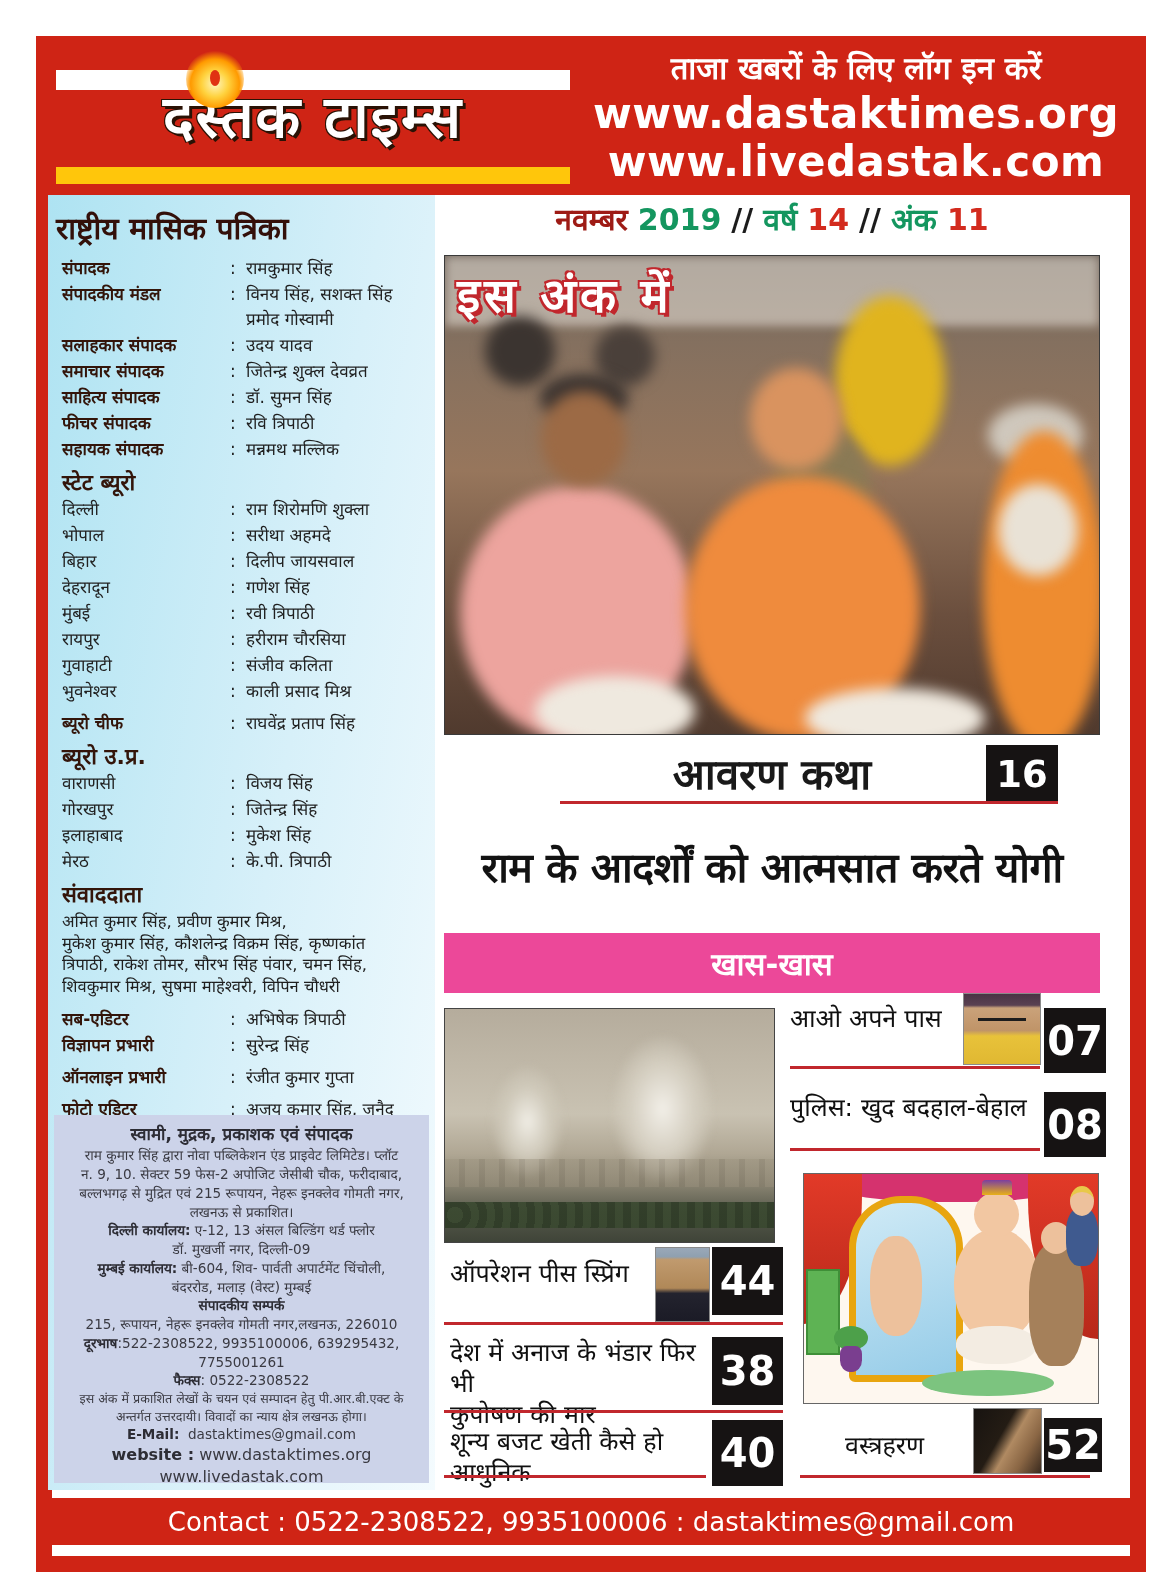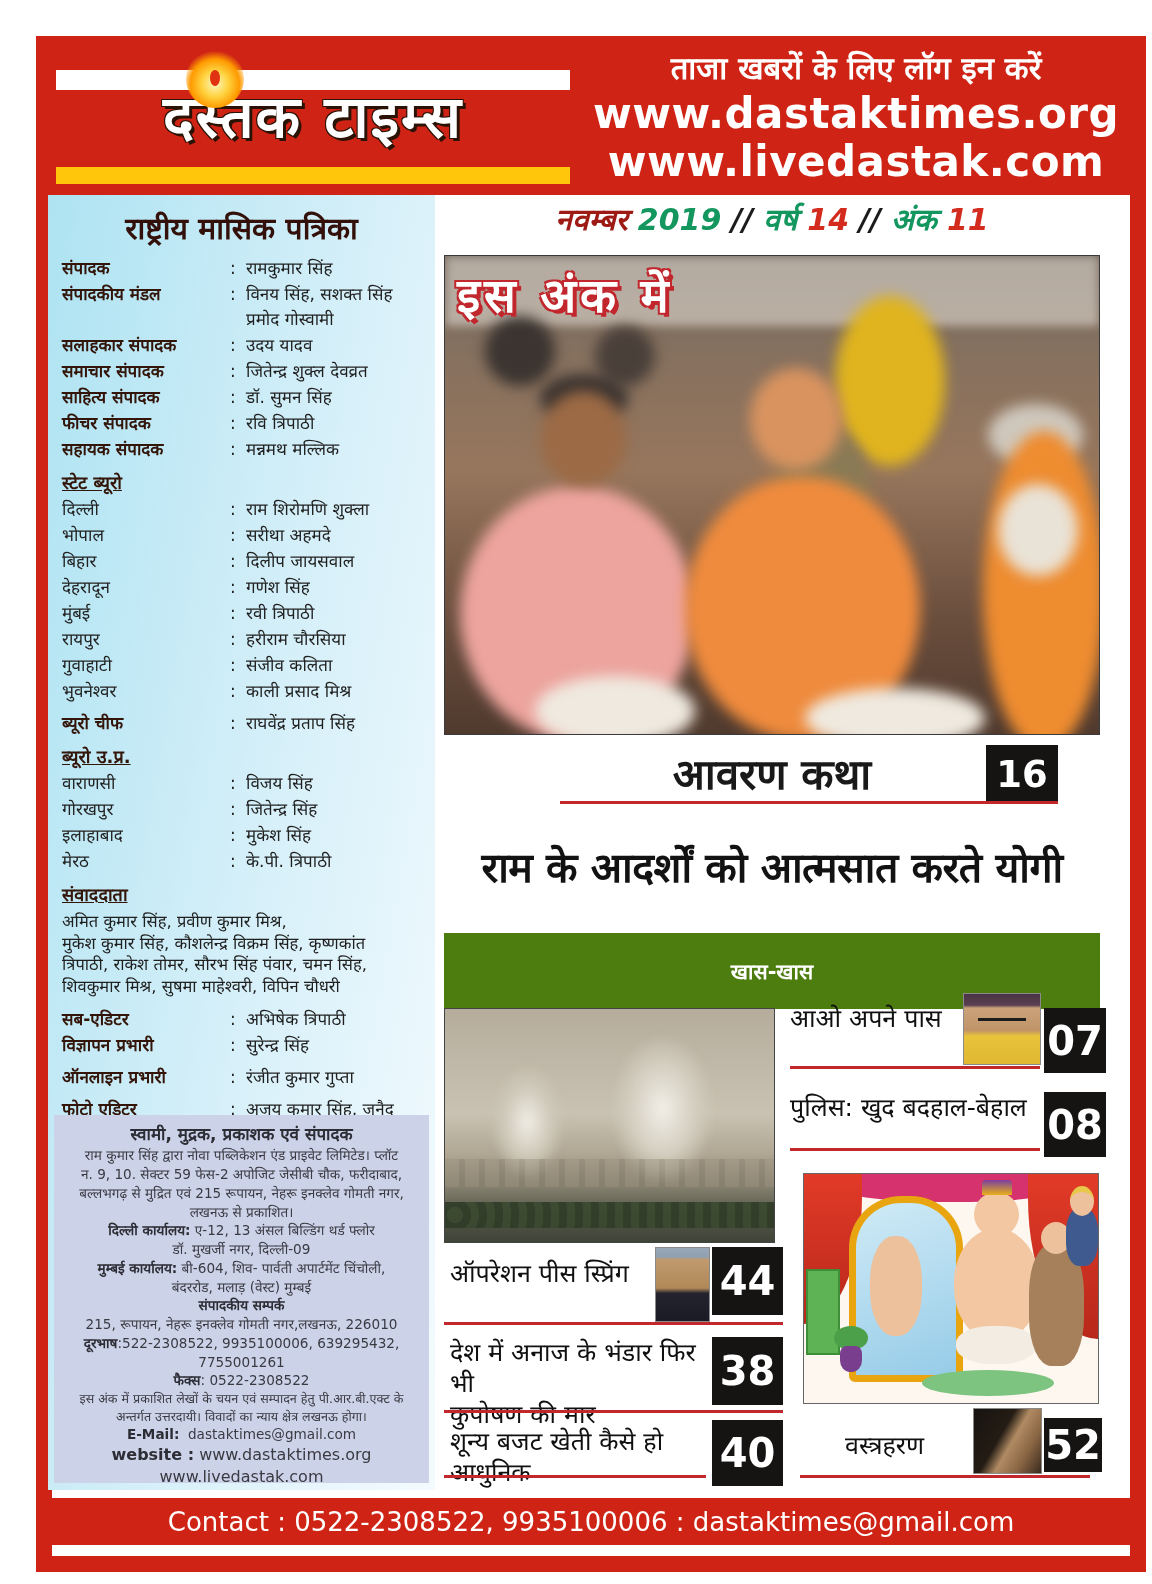--- a/index.html
+++ b/index.html
@@ -34,39 +34,39 @@
   
   .hdr-right{left:586px;top:44px;width:540px;height:144px;display:flex;flex-direction:column;
     align-items:center;justify-content:center;color:#fff;text-align:center;}
   .hdr-tagline{font-size:31px;font-weight:700;line-height:44px;}
   .hdr-url{font-size:42px;font-weight:700;line-height:48px;letter-spacing:0.5px;}
 
   
   .sidebar{left:48px;top:195px;width:387px;height:1295px;
     background:linear-gradient(100deg,#aee3f2 0%,#d7f0f9 55%,#f4fbfe 100%);
     overflow:hidden;}
-  .sb-title{margin:12px 8px 8px 8px;text-align:center;font-size:30px;font-weight:800;color:#33100a;}
+  .sb-title{margin:12px 8px 8px 8px;text-align:left;font-size:30px;font-weight:800;color:#33100a;}
   .srow{display:flex;padding:0 0 0 14px;font-size:17px;line-height:25px;margin-bottom:1px;}
   .slabel{width:168px;flex:0 0 168px;font-weight:700;color:#33150a;}
   .scolon{width:16px;flex:0 0 16px;color:#222;}
   .sval{color:#1f1f1f;}
-  .ssec{padding:8px 0 2px 14px;font-size:18px;font-weight:700;color:#33150a;line-height:24px;text-decoration:underline;}
+  .ssec{padding:8px 0 2px 14px;font-size:22px;font-weight:700;color:#33150a;line-height:24px;}
   .spara{padding:2px 10px 0 14px;font-size:16.5px;line-height:21.5px;color:#1f1f1f;}
   .gap6{height:6px;} .gap10{height:10px;}
 
   
   .pubbox{position:absolute;left:6px;right:6px;top:920px;bottom:7px;background:#ccd3e9;
     text-align:center;font-size:13.6px;line-height:1.38;color:#3a3a42;padding:8px 8px 0 8px;overflow:hidden;}
   .pub-b{font-weight:700;color:#2d2d35;}
   .pub-line{margin:0;}
   .pub-web{font-size:16px;}
 
   
   .issue{left:444px;top:198px;width:656px;text-align:center;font-size:30px;font-weight:700;}
-  .issue span{margin:4px 5px;font-style:italic;}
+  .issue span{margin:4px 5px;}
   .c-dred{color:var(--darkred);} .c-green{color:var(--green);} .c-red{color:var(--brightred);} .c-blk{color:#1c1c1c;}
 
   .photo-main{left:444px;top:255px;width:654px;height:478px;border:1px solid #3a3a3a;
     overflow:hidden;background:linear-gradient(180deg,#6e6258 0%,#84705f 18%,#97765c 45%,#6b4f3e 75%,#503a2e 100%);}
   .blob{position:absolute;border-radius:50%;filter:blur(7px);}
   .mp-tent{left:0;top:0;width:654px;height:70px;border-radius:0;background:rgba(235,230,220,.55);filter:blur(5px);}
   .mp-d1{left:40px;top:60px;width:70px;height:70px;background:#3b3430;}
   .mp-d2{left:150px;top:70px;width:60px;height:60px;background:#4a403a;}
   .mp-y1{left:390px;top:40px;width:110px;height:170px;background:#e0b41e;}
   .mp-uni{left:330px;top:170px;width:95px;height:130px;background:#8a7a55;}
@@ -82,22 +82,22 @@
   .mp-chair2{left:360px;top:432px;width:180px;height:60px;background:#efe9df;}
   .photo-overlay{position:absolute;left:12px;top:6px;font-size:47px;font-weight:800;color:#fff;letter-spacing:4px;
     text-shadow:2px 2px 0 var(--accent),-2px -2px 0 var(--accent),2px -2px 0 var(--accent),-2px 2px 0 var(--accent),4px 4px 0 var(--accent);}
 
   .cs-heading{left:444px;top:744px;width:656px;text-align:center;font-size:42px;font-weight:700;color:#191919;}
   .pgbox{background:var(--boxblack);color:#fff;font-weight:700;display:flex;align-items:center;justify-content:center;}
   .box16{left:986px;top:745px;width:72px;height:58px;font-size:37px;}
   .line16{left:560px;top:801px;width:498px;height:3px;background:var(--accent);}
   .headline{left:444px;top:838px;width:656px;text-align:center;font-size:41px;font-weight:800;color:#121212;letter-spacing:-0.5px;}
 
-  .khasbar{left:444px;top:933px;width:656px;height:76px;background:#4d7c0f;color:#fff;
-    display:flex;align-items:center;justify-content:center;font-size:21px;font-weight:700;}
+  .khasbar{left:444px;top:933px;width:656px;height:60px;background:#ec4899;color:#fff;
+    display:flex;align-items:center;justify-content:center;font-size:31px;font-weight:700;}
 
   .photo-smoke{left:444px;top:1008px;width:329px;height:233px;border:1px solid #444;overflow:hidden;
     background:linear-gradient(180deg,#b5ac9c 0%,#c9c2b2 45%,#b0a794 62%,#8a8472 75%,#55584a 88%,#3f4438 100%);}
   .smk{position:absolute;border-radius:50%;filter:blur(3px);}
   .smk1{left:45px;top:55px;width:75px;height:115px;background:radial-gradient(closest-side,#f0ede5,#cfc9ba 60%,rgba(200,195,180,0));}
   .smk2{left:165px;top:25px;width:105px;height:150px;background:radial-gradient(closest-side,#f2efe8,#d4cec0 60%,rgba(200,195,180,0));}
   .town{position:absolute;left:0;right:0;top:150px;height:28px;opacity:.45;
     background:repeating-linear-gradient(90deg,#9b927e 0 14px,#857c6a 14px 20px);}
   .trees{position:absolute;left:0;right:0;bottom:14px;height:26px;opacity:.9;
     background:repeating-radial-gradient(circle at 10px 13px,#39482f 0 8px,#2e3b26 8px 16px);}

